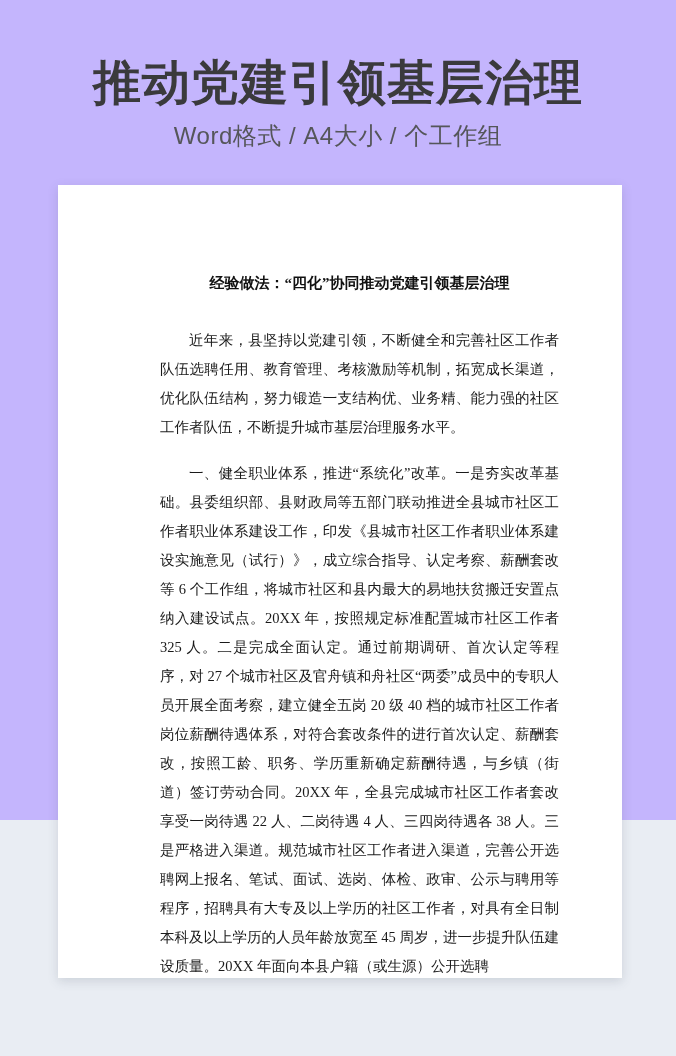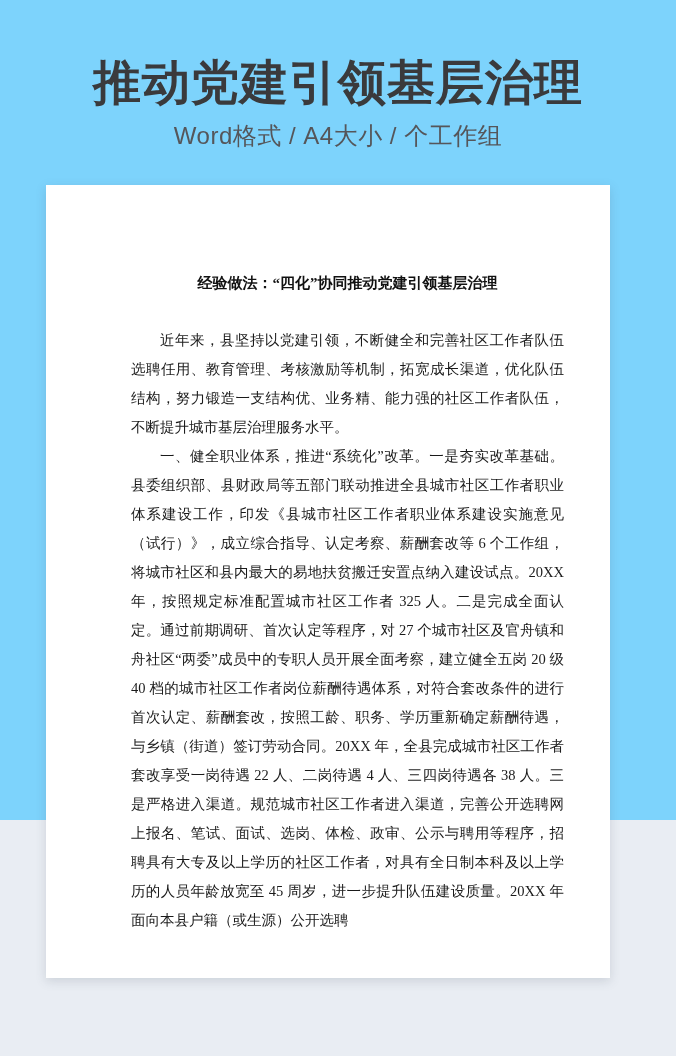--- a/index.html
+++ b/index.html
@@ -6,21 +6,21 @@
   body {
     width: 676px; height: 1056px;
     background: #e9edf3;
     overflow: hidden;
     font-family: "Liberation Sans", sans-serif;
     position: relative;
   }
   .canvas {
     position: relative;
     width: 676px; height: 820px;
-    background: #7dd3fc;
+    background: #c4b5fd;
   }
   
   .hero {
     text-align: center;
     padding-top: 56px;
   }
   .hero-title {
     margin: 0;
     font-size: 48px;
     line-height: 54px;
@@ -33,41 +33,41 @@
     margin: 11px 0 0 0;
     font-size: 24px;
     line-height: 30px;
     font-weight: 400;
     color: #55565a;
     letter-spacing: 0.5px;
   }
   
   .page {
     position: absolute;
-    left: 46px; top: 185px;
+    left: 58px; top: 185px;
     width: 564px; height: 793px;
     background: #ffffff;
     box-shadow: 0 3px 10px rgba(70, 82, 102, 0.18);
     overflow: hidden;
   }
   .doc {
     padding: 90px 46px 0 85px;
     color: #161616;
   }
   .doc-title {
     margin: 0 0 34px 0;
     text-align: center;
     font-size: 15px;
     line-height: 17px;
     font-weight: 700;
     color: #111111;
     font-family: "Liberation Serif", "DejaVu Serif", serif;
   }
   .doc p {
-    margin: 0;
+    margin: 17px;
     font-size: 14.5px;
     line-height: 29px;
     text-align: justify;
     text-indent: 2em;
     color: #1a1a1a;
     font-family: "Liberation Serif", "DejaVu Serif", serif;
   }
 </style>
 </head>
 <body>

